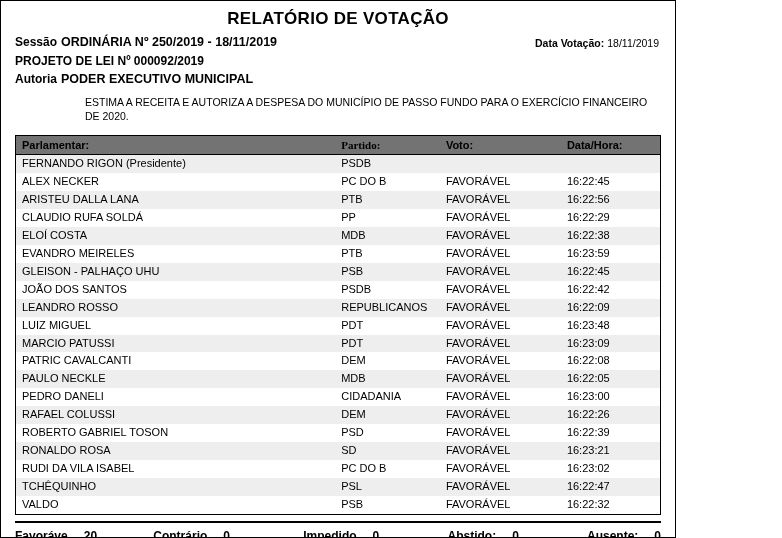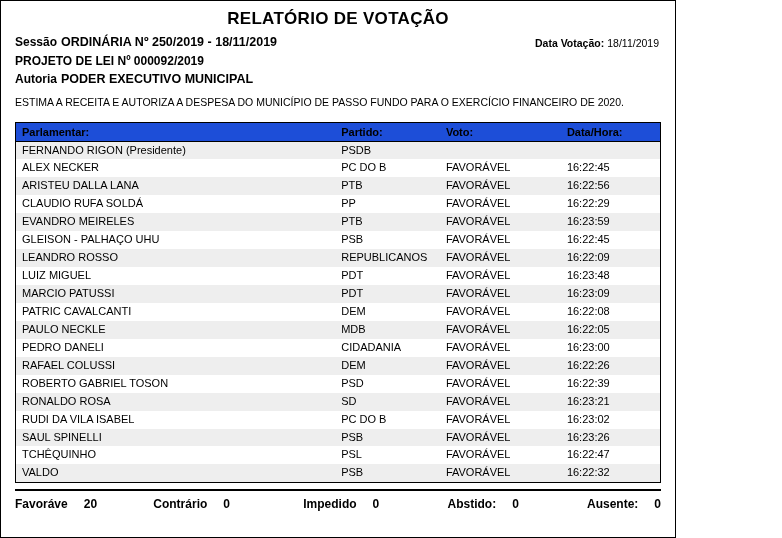--- a/index.html
+++ b/index.html
@@ -55,55 +55,56 @@
   }
   .date-box .date-label {
     font-weight: bold;
   }
   .date-box .date-value {
     font-weight: normal;
     margin-left: 3px;
   }
   .ementa {
     margin-top: 8px;
+    margin-left: 70px;
     font-size: 10.5px;
     line-height: 1.3;
   }
   .table-wrap {
     margin-top: 12px;
     border: 1px solid #000000;
   }
   table.votes {
     width: 100%;
     border-collapse: collapse;
     font-size: 11px;
   }
   table.votes thead th {
-    background: #1d4ed8;
+    background: #737373;
     text-align: left;
     font-weight: bold;
     font-size: 11px;
     padding: 3px 4px 3px 6px;
     border-bottom: 1px solid #000000;
     white-space: nowrap;
   }
   table.votes tbody td {
     padding: 1px 4px 1px 6px;
     font-size: 11px;
     white-space: nowrap;
     line-height: 1.45;
   }
   table.votes tbody tr:nth-child(odd) {
     background: #eeeeee;
   }
   table.votes tbody tr:nth-child(even) {
     background: #ffffff;
   }
   .col-nome { width: 400px; }
-  .col-partido { width: 100px; }
+  .col-partido { width: 100px; font-family: Liberation Serif, serif; }
   .col-voto { width: 140px; }
   .col-hora { width: 110px; }
   .totals {
     margin-top: 6px;
     border-top: 2px solid #000000;
     padding-top: 6px;
     display: flex;
     font-size: 12px;
     font-weight: bold;
   }
@@ -176,32 +177,44 @@
             <td>FAVORÁVEL</td>
             <td>16:22:56</td>
           </tr>
           <tr>
             <td>CLAUDIO RUFA SOLDÁ</td>
             <td>PP</td>
             <td>FAVORÁVEL</td>
             <td>16:22:29</td>
           </tr>
           <tr>
+            <td>ELOÍ COSTA</td>
+            <td>MDB</td>
+            <td>FAVORÁVEL</td>
+            <td>16:22:38</td>
+          </tr>
+          <tr>
             <td>EVANDRO MEIRELES</td>
             <td>PTB</td>
             <td>FAVORÁVEL</td>
             <td>16:23:59</td>
           </tr>
           <tr>
             <td>GLEISON - PALHAÇO UHU</td>
             <td>PSB</td>
             <td>FAVORÁVEL</td>
             <td>16:22:45</td>
           </tr>
           <tr>
+            <td>JOÃO DOS SANTOS</td>
+            <td>PSDB</td>
+            <td>FAVORÁVEL</td>
+            <td>16:22:42</td>
+          </tr>
+          <tr>
             <td>LEANDRO ROSSO</td>
             <td>REPUBLICANOS</td>
             <td>FAVORÁVEL</td>
             <td>16:22:09</td>
           </tr>
           <tr>
             <td>LUIZ MIGUEL</td>
             <td>PDT</td>
             <td>FAVORÁVEL</td>
             <td>16:23:48</td>
@@ -246,26 +259,20 @@
             <td>RONALDO ROSA</td>
             <td>SD</td>
             <td>FAVORÁVEL</td>
             <td>16:23:21</td>
           </tr>
           <tr>
             <td>RUDI DA VILA ISABEL</td>
             <td>PC DO B</td>
             <td>FAVORÁVEL</td>
             <td>16:23:02</td>
-          </tr>
-          <tr>
-            <td>SAUL SPINELLI</td>
-            <td>PSB</td>
-            <td>FAVORÁVEL</td>
-            <td>16:23:26</td>
           </tr>
           <tr>
             <td>TCHÊQUINHO</td>
             <td>PSL</td>
             <td>FAVORÁVEL</td>
             <td>16:22:47</td>
           </tr>
           <tr>
             <td>VALDO</td>
             <td>PSB</td>

